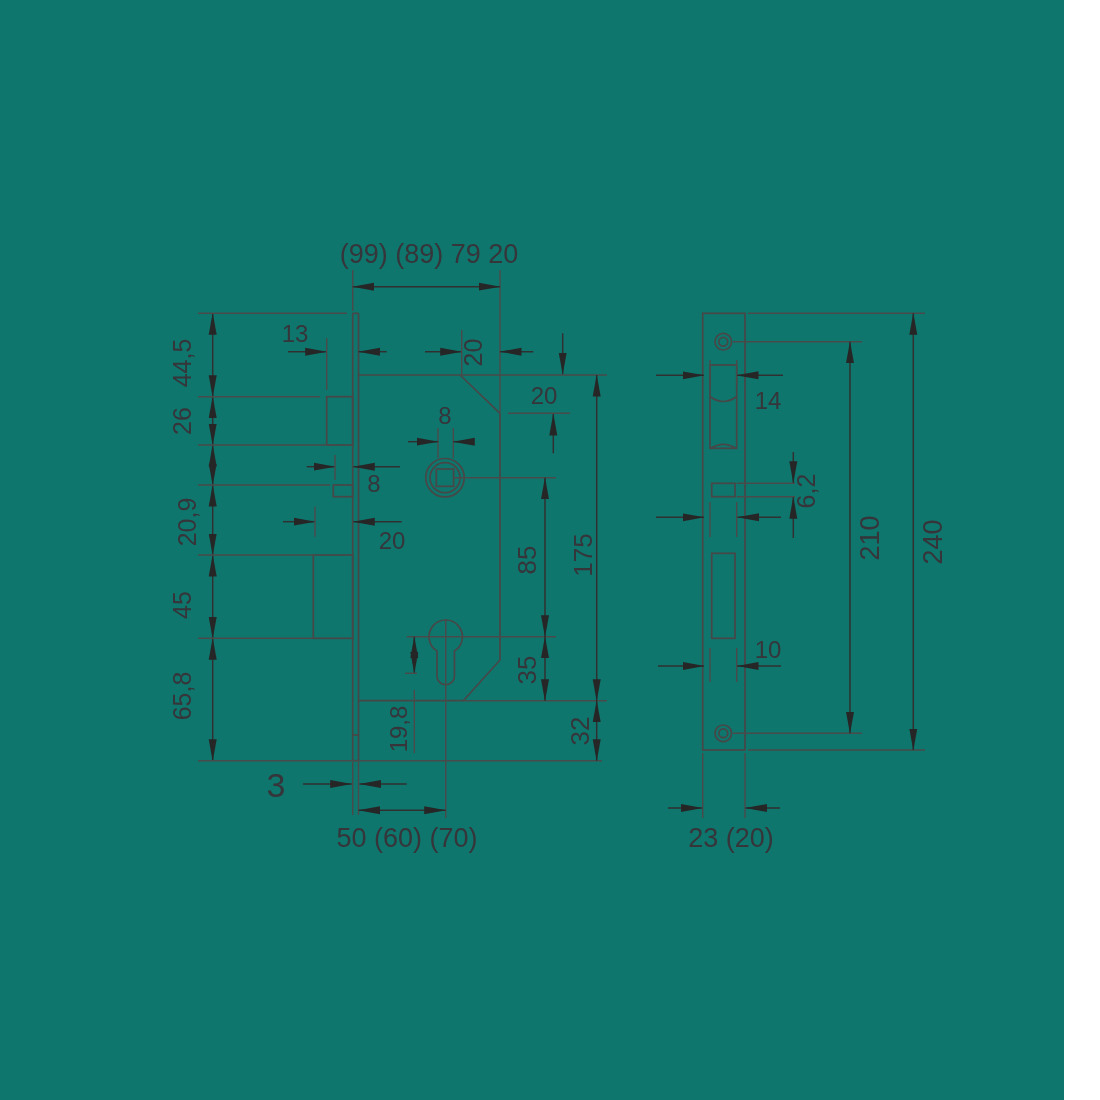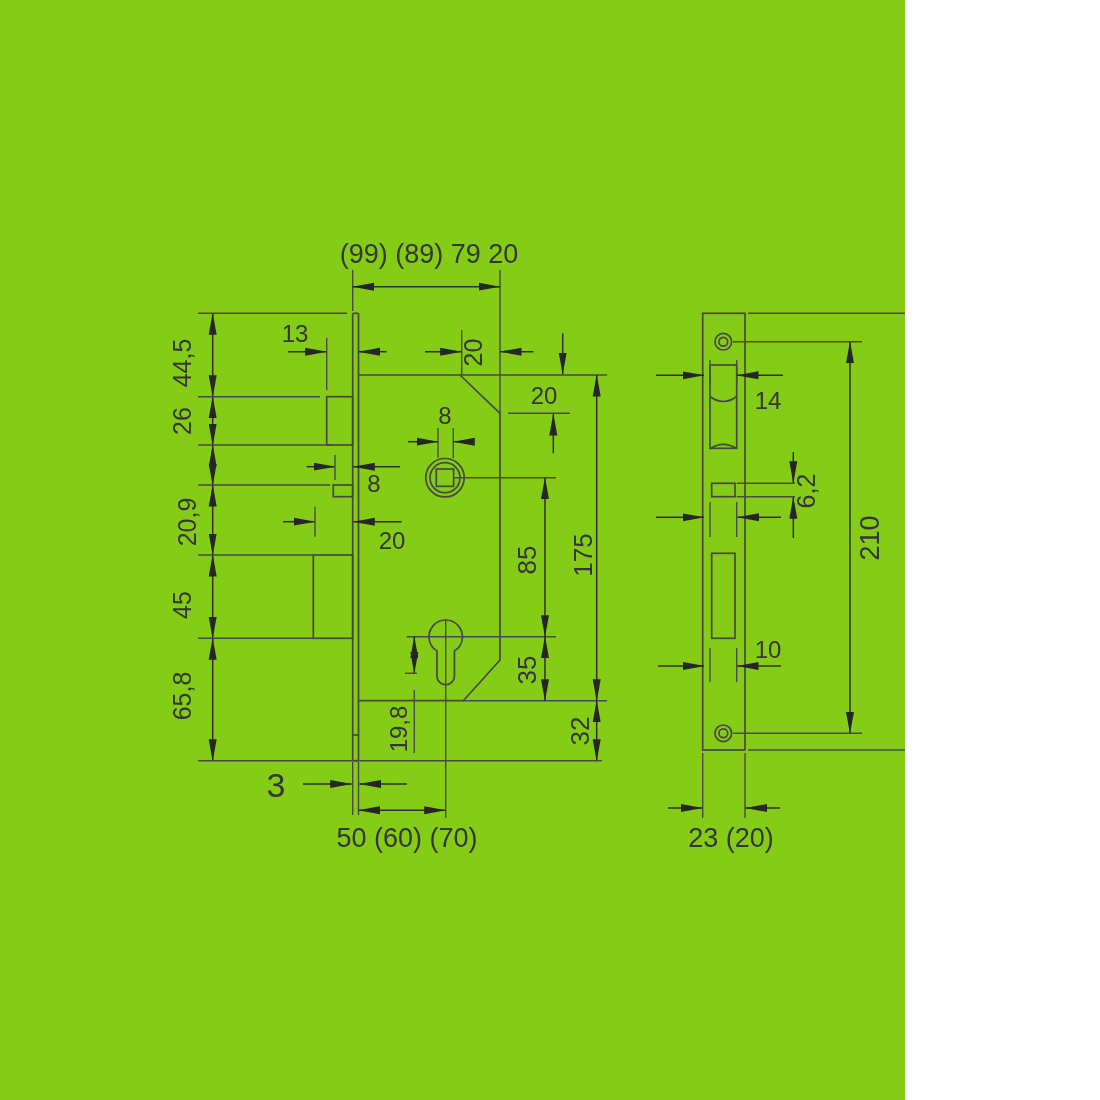--- a/index.html
+++ b/index.html
@@ -1,16 +1,16 @@
 <!DOCTYPE html>
 <html><head>
 <meta charset="utf-8">
 <style>
   html,body{margin:0;padding:0;background:#ffffff;}
-  .stage{width:905px;height:1100px;background:#84cc16;position:relative;overflow:hidden;text-align:center;}
+  .stage{width:1064px;height:1100px;background:#0f766e;position:relative;overflow:hidden;text-align:center;}
   svg{display:block;}
   .geo{stroke:#474747;stroke-width:1.7;fill:none;stroke-linecap:butt;stroke-linejoin:miter;}
   .dim{stroke:#303030;stroke-width:1.5;fill:none;stroke-linecap:butt;}
   .ext{stroke:#4a4a4a;stroke-width:1.4;fill:none;}
   text{fill:#35353a;font-family:"Liberation Sans",sans-serif;}
   .t24{font-size:24px;} .t25{font-size:25px;} .t26{font-size:26px;} .t27{font-size:27px;} .t34{font-size:34px;}
   .mid{text-anchor:middle;}
 </style>
 </head>
 <body>

